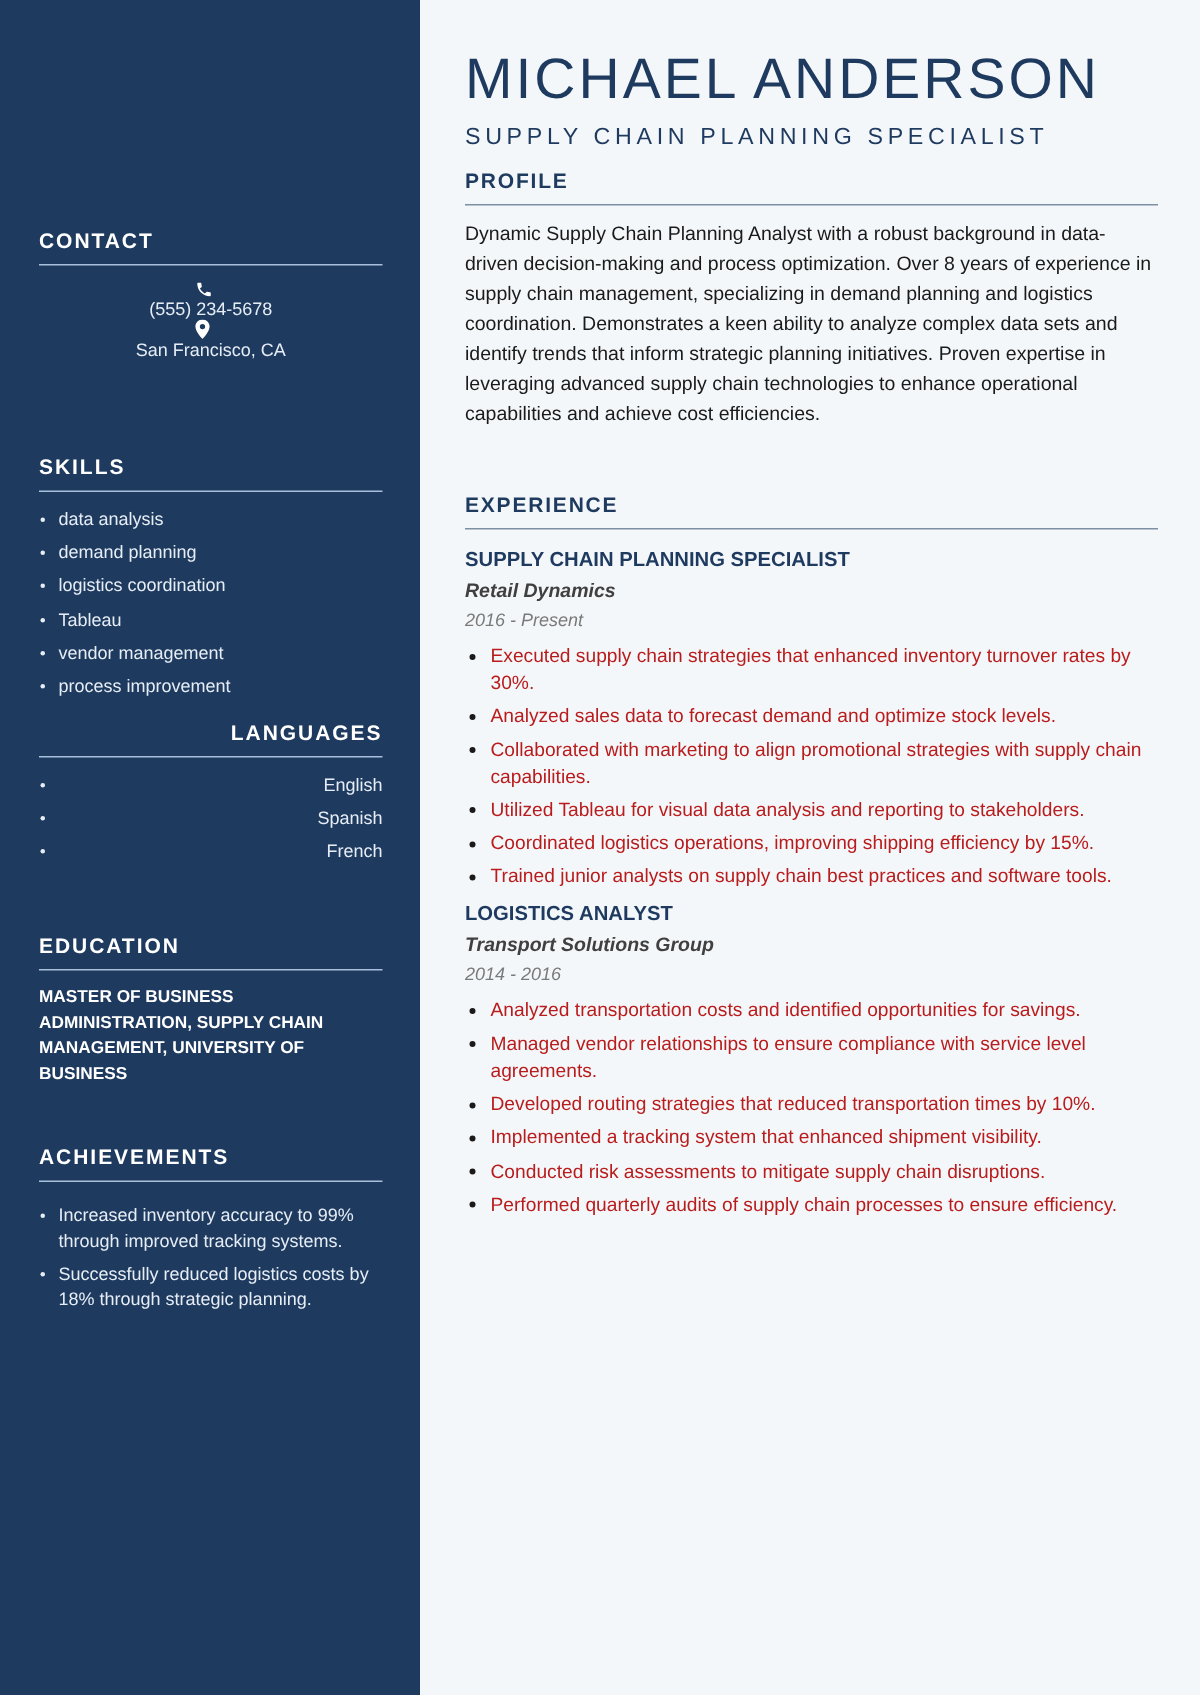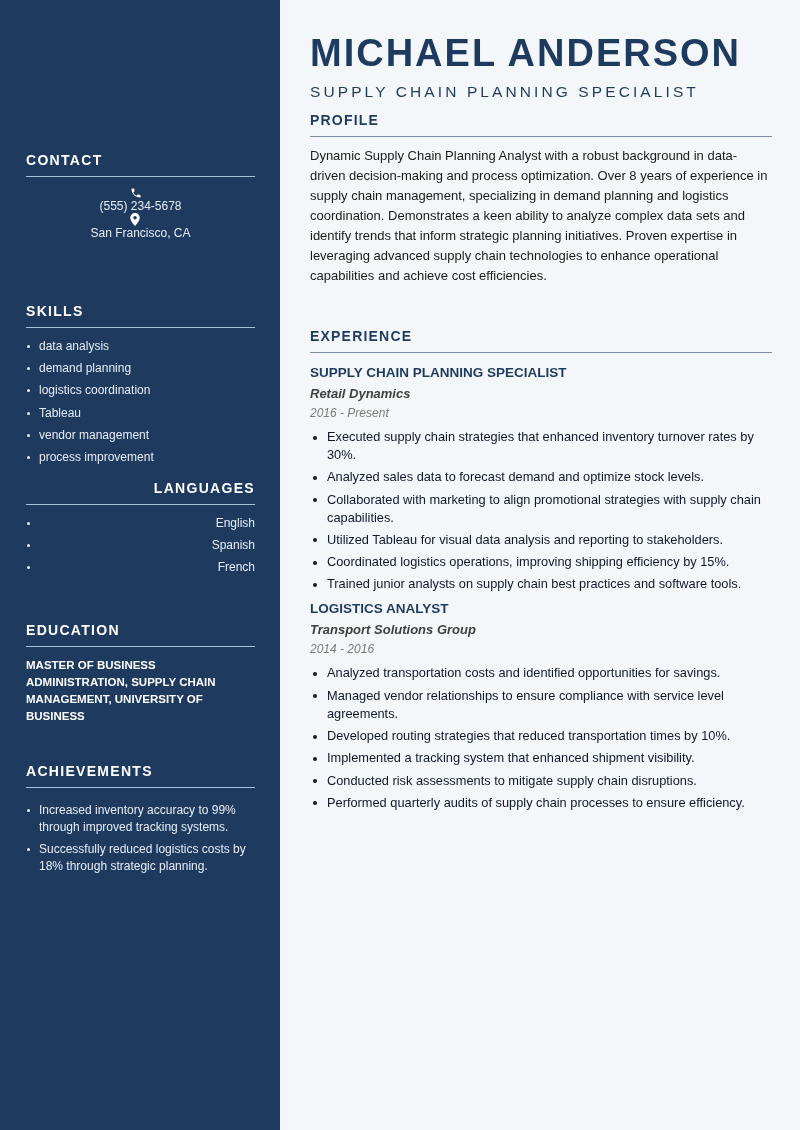--- a/index.html
+++ b/index.html
@@ -57,21 +57,21 @@
     }
     .edu-text {
       font-size: 11.5px; font-weight: bold; color: #ffffff;
       line-height: 17px;
     }
     .main {
       position: absolute; left: 310px; top: 0; width: 462px;
     }
     .name {
       position: absolute; top: 32px; left: 0;
-      font-size: 38px; font-weight: bold; letter-spacing: 2px;
+      font-size: 38px; font-weight: normal; letter-spacing: 2px;
       color: #1e3a5f; white-space: nowrap;
     }
     .title {
       position: absolute; top: 83px; left: 0;
       font-size: 15.5px; letter-spacing: 3.1px; color: #1e3a5f;
       white-space: nowrap;
     }
     .main-section { position: absolute; left: 0; width: 462px; }
     .main-heading {
       font-size: 14px; font-weight: bold; letter-spacing: 1.2px;
@@ -91,21 +91,21 @@
       font-size: 13px; font-weight: bold; color: #404040;
       margin-top: 6px; font-weight: 600; font-style: italic;
     }
     .dates {
       font-size: 12px; font-style: italic; color: #7a7a7a;
       margin-top: 5px;
     }
     .bullets { list-style: none; margin-top: 8px; }
     .bullets li {
       position: relative;
-      font-size: 12.8px; color: #0f172a;
+      font-size: 12.8px; color: #b91c1c;
       line-height: 18px;
       padding-left: 17px;
       margin-bottom: 4.3px;
     }
     .bullets li::before {
       content: ""; position: absolute; left: 3px; top: 7.5px;
       width: 4px; height: 4px; background: #1a1a1a; border-radius: 50%;
     }
   </style>
 </head>

